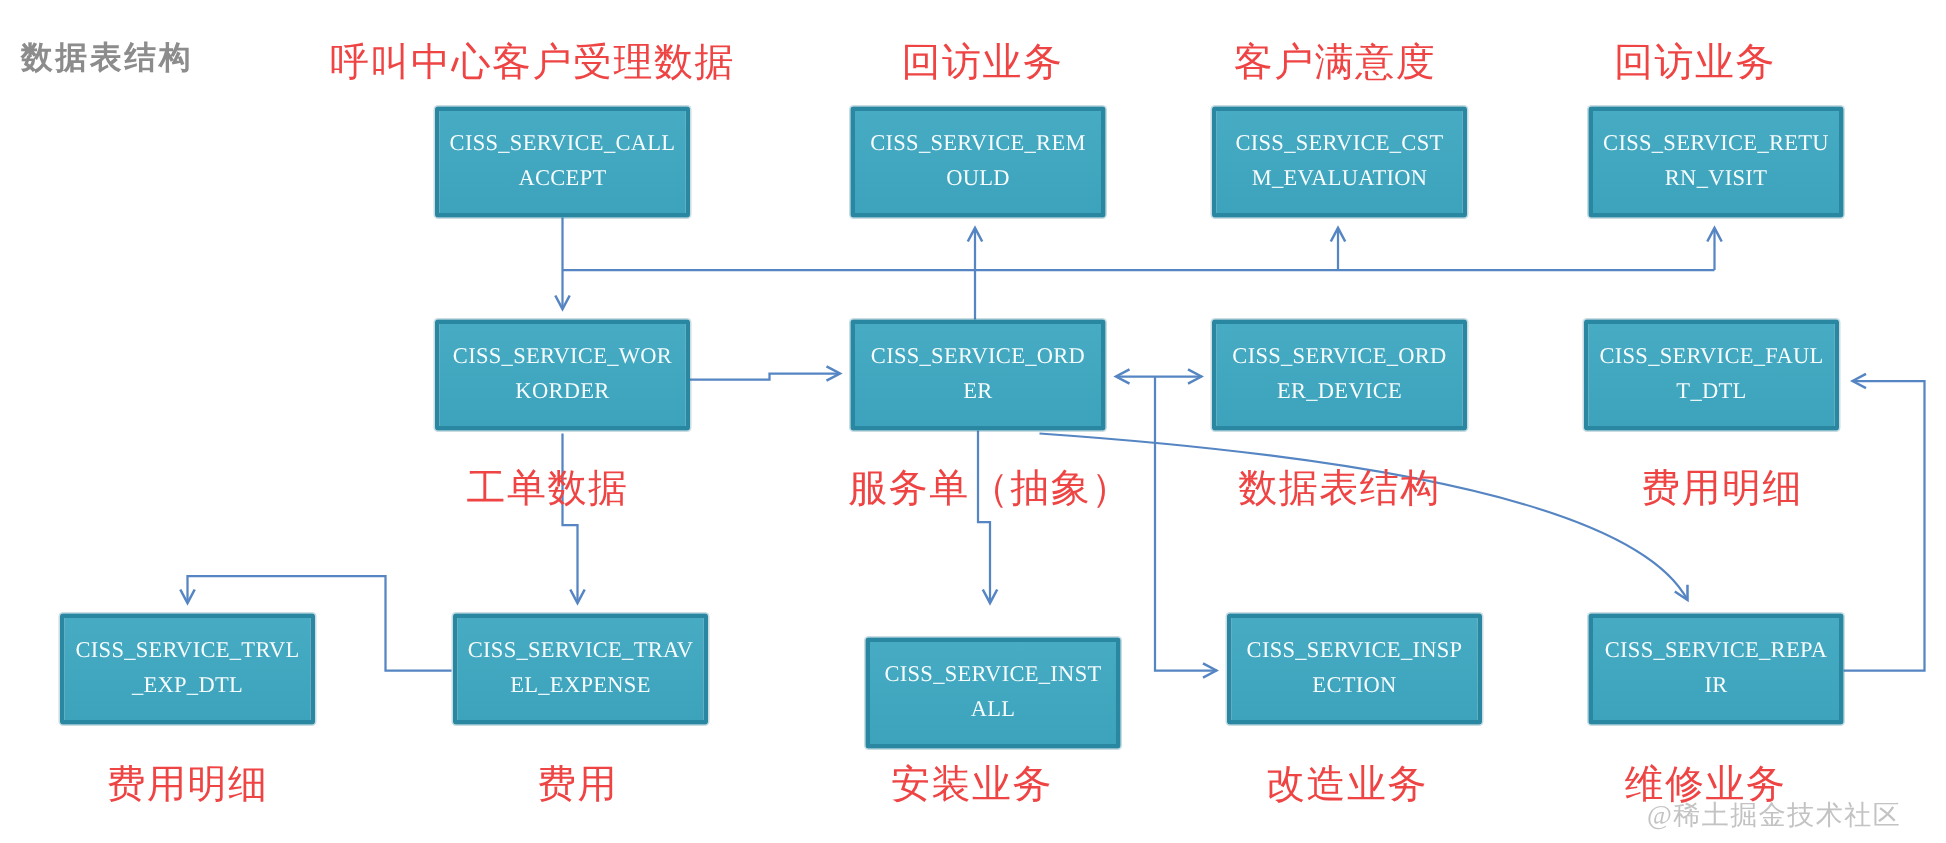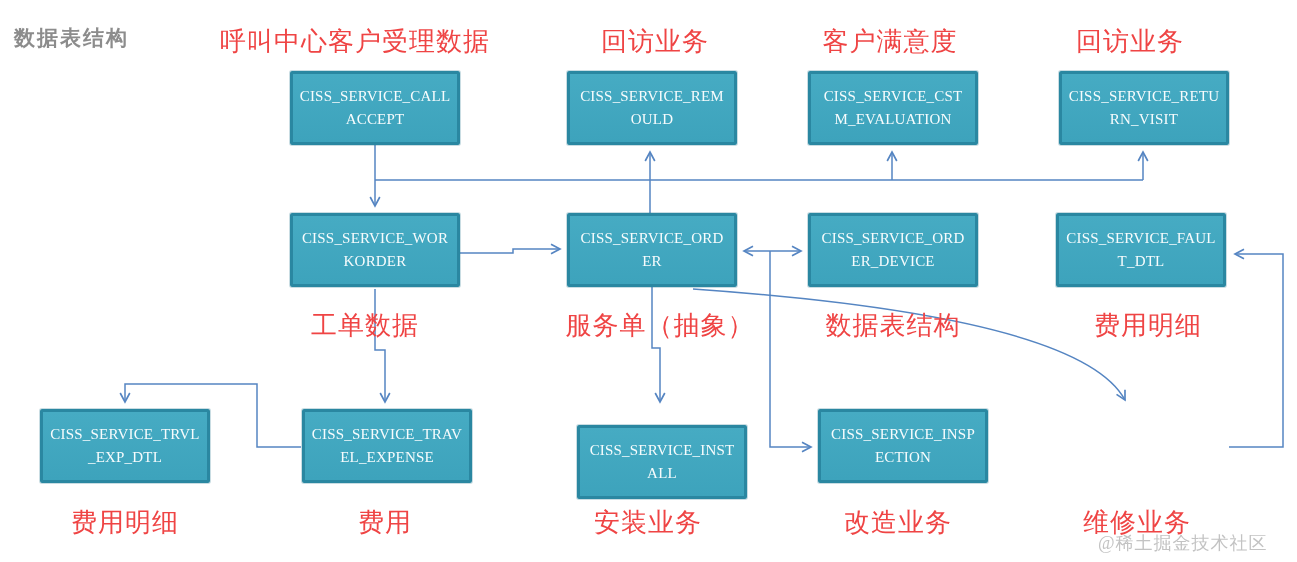--- a/index.html
+++ b/index.html
@@ -76,20 +76,21 @@
 
   <div class="sec-label" style="left:365px;top:308px">工单数据</div>
   <div class="sec-label" style="left:660px;top:308px">服务单（抽象）</div>
   <div class="sec-label" style="left:893px;top:308px">数据表结构</div>
   <div class="sec-label" style="left:1148px;top:308px">费用明细</div>
 
   <div class="node" style="left:40px;top:409px">CISS_SERVICE_TRVL_EXP_DTL</div>
   <div class="node" style="left:302px;top:409px">CISS_SERVICE_TRAVEL_EXPENSE</div>
   <div class="node" style="left:577px;top:425px">CISS_SERVICE_INSTALL</div>
   <div class="node" style="left:818px;top:409px">CISS_SERVICE_INSPECTION</div>
+  <div class="node" style="left:1059px;top:409px">CISS_SERVICE_REPAIR</div>
 
   <div class="sec-label" style="left:125px;top:505px">费用明细</div>
   <div class="sec-label" style="left:385px;top:505px">费用</div>
   <div class="sec-label" style="left:648px;top:505px">安装业务</div>
   <div class="sec-label" style="left:898px;top:505px">改造业务</div>
   <div class="sec-label" style="left:1137px;top:505px">维修业务</div>
 
   <div class="watermark">@稀土掘金技术社区</div>
 
 </div>

